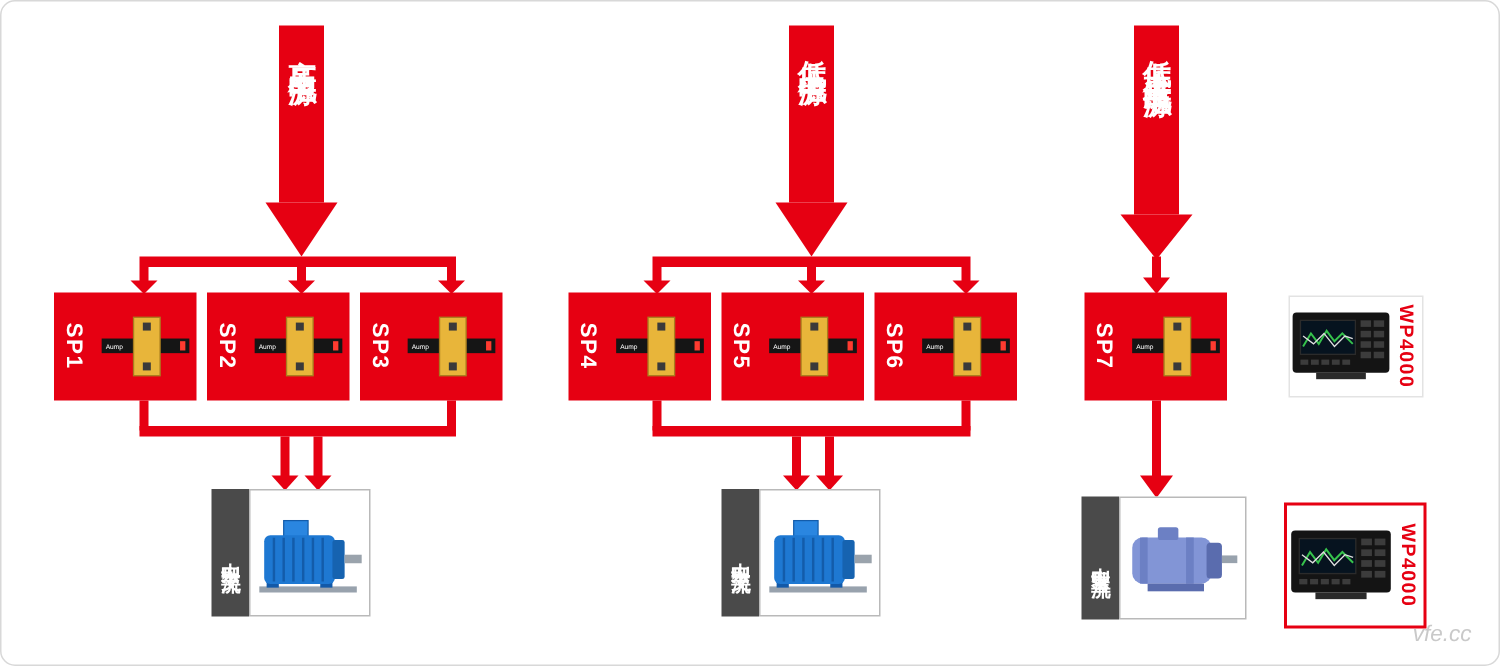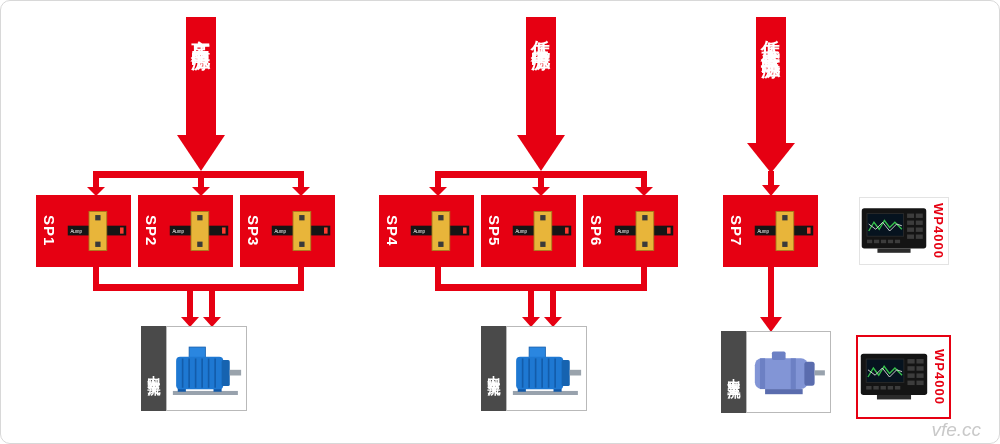--- a/index.html
+++ b/index.html
@@ -44,22 +44,22 @@
 
   
   .wp { position:absolute; background:#fff; display:flex; }
   .wp-top { left:858px; top:196px; width:90px; height:68px; border:1px solid #e3e3e3; }
   .wp-bottom { left:855px; top:334px; width:95px; height:84px; border:2px solid #e60012; }
   .wp-img { flex:1; display:flex; align-items:center; justify-content:center; }
   .wp-label { width:20px; display:flex; align-items:center; justify-content:center; }
   .wp-label span { writing-mode:vertical-rl; color:#e60012; font-size:13px; font-weight:700; letter-spacing:1px; }
 
   .watermark {
-    position:absolute; right:18px; bottom:2px;
-    color:#c9c9c9; font-size:19px; font-style:italic;
+    position:absolute; right:18px; bottom:12px;
+    color:#c9c9c9; font-size:15px; font-style:italic;
   }
 </style>
 </head>
 <body>
 
 <div class="canvas">
 
   <svg class="connectors" width="1000" height="444" viewBox="0 0 1000 444">
     <g class="red-fill">
 

